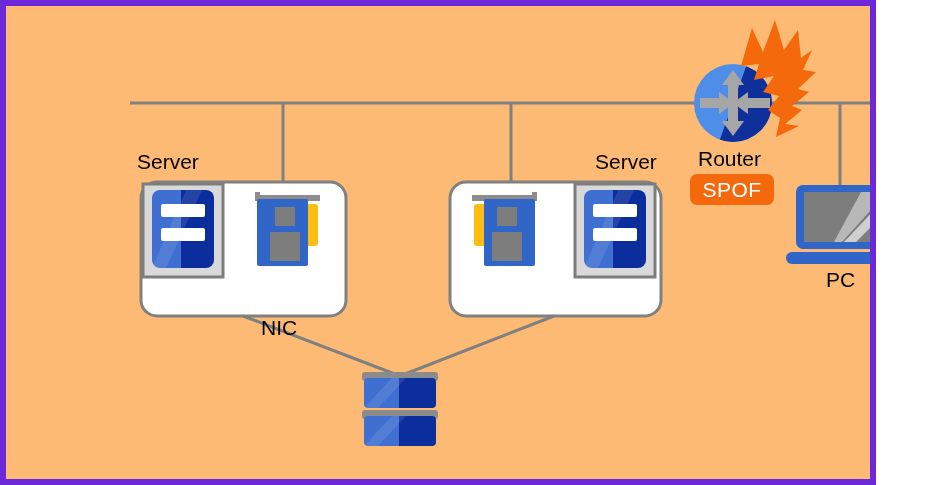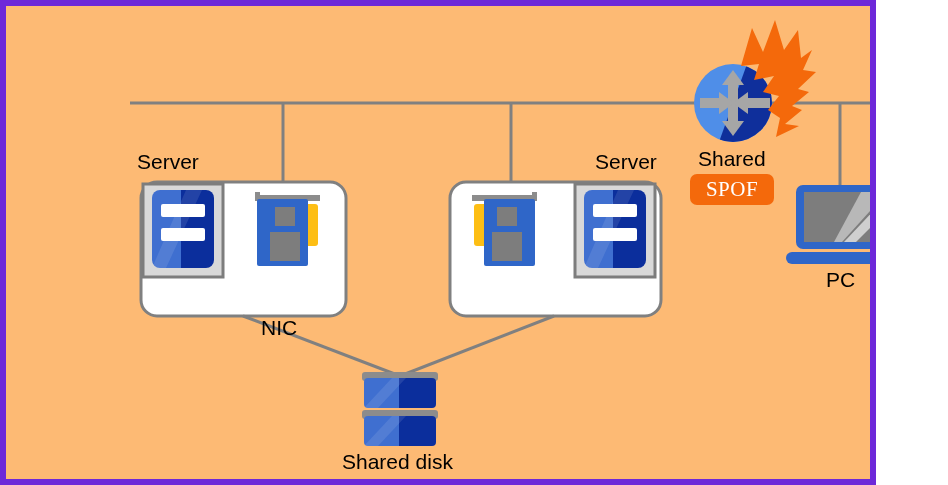--- a/index.html
+++ b/index.html
@@ -183,21 +183,20 @@
     </g>
 
   </svg>
 
   <div class="lbl" style="left:131px;top:145px;">Server</div>
 
   <div class="lbl" style="left:255px;top:267px;margin-top:44px;">NIC</div>
 
   <div class="lbl" style="left:589px;top:145px;">Server</div>
 
-  <div class="lbl" style="left:692px;top:142px;">Shared</div>
-
-  <div class="badge" style="left:684px;top:168px;width:84px;height:31px;font-family:Liberation Serif, serif;">SPOF</div>
+  <div class="lbl" style="left:692px;top:142px;">Router</div>
+
+  <div class="badge" style="left:684px;top:168px;width:84px;height:31px;">SPOF</div>
 
   <div class="lbl" style="left:820px;top:263px;">PC</div>
 
-  <div class="lbl" style="left:336px;top:445px;">Shared disk</div>
 
 </div>
 
 </body></html>

